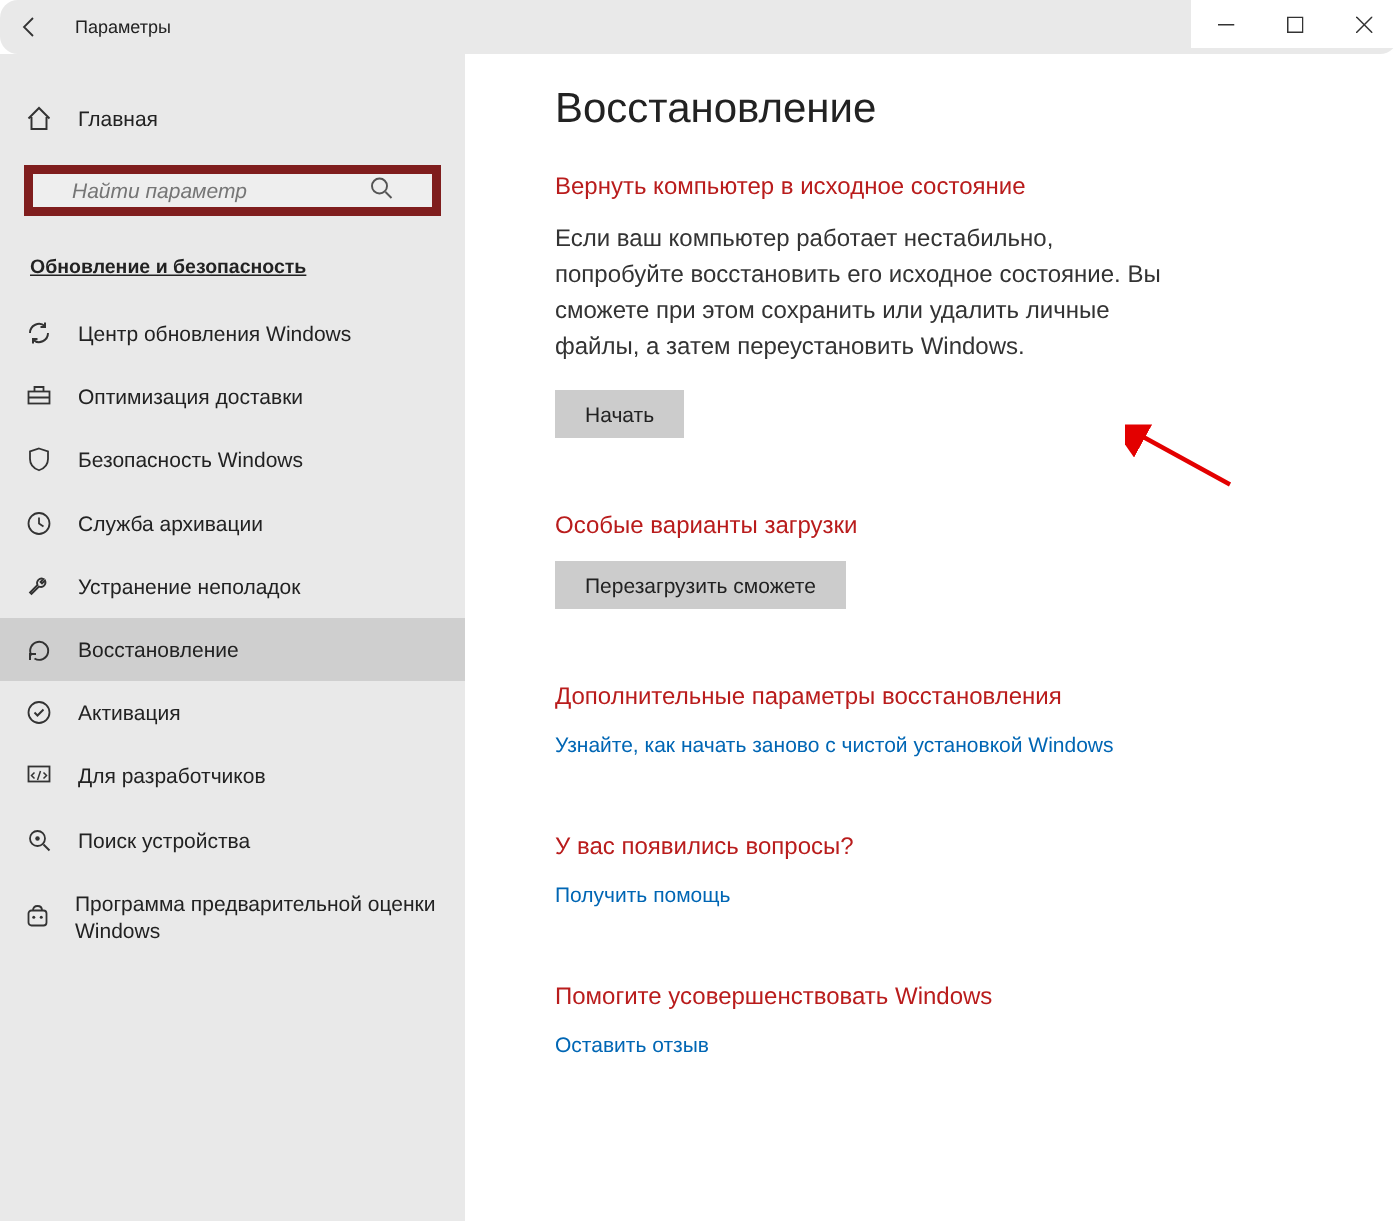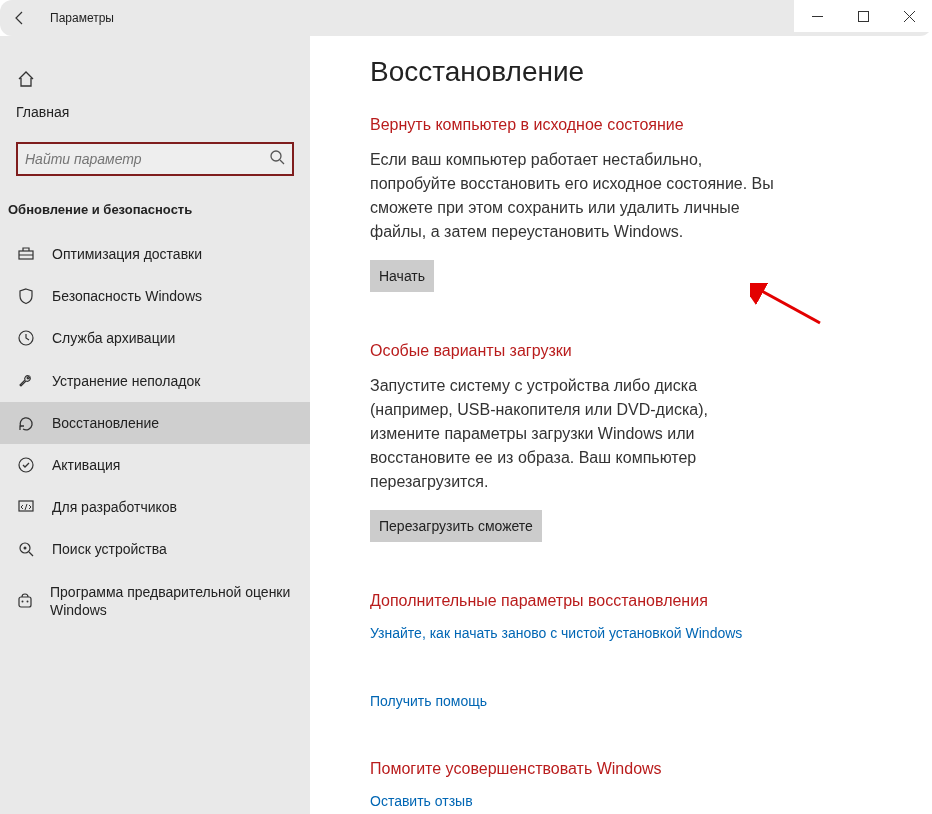--- a/index.html
+++ b/index.html
@@ -60,62 +60,62 @@
       overflow: hidden;
     }
     .sidebar {
       width: 310px;
       background: #e9e9e9;
       padding-top: 26px;
       overflow-y: auto;
     }
     .home-row {
       display: flex;
-      align-items: flex-start;
+      align-items: center;
       padding: 8px 16px;
       gap: 16px;
       margin-bottom: 14px;
-      flex-direction: column;
     }
     .home-row .icon {
       width: 20px;
       display: flex;
       justify-content: center;
     }
     .home-row .label {
       font-size: 14px;
       color: #222;
     }
     .search-box {
       margin: 0 16px 18px 16px;
       height: 34px;
-      border: 2px solid #7f1d1d;
+      border: 6px solid #7f1d1d;
       background: #eeeeee;
       display: flex;
       align-items: center;
-      padding: 0 7px;
+      padding: 0 26px;
       justify-content: space-between;
     }
     .search-box input {
       border: none;
       background: transparent;
       outline: none;
       font-size: 14px;
       font-style: italic;
       color: #666;
       flex: 1;
     }
     .search-box .search-icon {
       color: #555;
     }
     .section-header {
       font-size: 13px;
       font-weight: 600;
       color: #222;
-      padding: 8px 16px 16px 8px;
+      padding: 8px 16px 16px 20px;
+      text-decoration: underline;
     }
     .nav-item {
       display: flex;
       align-items: center;
       padding: 12px 16px;
       gap: 16px;
       cursor: default;
     }
     .nav-item.selected {
       background: #cfcfcf;
@@ -157,21 +157,21 @@
       font-size: 16px;
       color: #333;
       line-height: 1.5;
       max-width: 410px;
       margin-bottom: 16px;
     }
     .btn {
       display: inline-block;
       background: #cccccc;
       border: none;
-      padding: 8px 9px;
+      padding: 8px 20px;
       font-size: 14px;
       color: #222;
       cursor: default;
     }
     .link {
       font-size: 14px;
       color: #0066b4;
       cursor: default;
     }
     .arrow-annotation {
@@ -227,20 +227,28 @@
       <span class="search-icon">
         <svg width="16" height="16" viewBox="0 0 16 16">
             <circle cx="7" cy="7" r="5" stroke="#555" stroke-width="1.3" fill="none"></circle>
             <line x1="11" y1="11" x2="15" y2="15" stroke="#555" stroke-width="1.3"></line>
           </svg>
       </span>
     </div>
 
     <div class="section-header">Обновление и безопасность</div>
 
+    <div class="nav-item">
+      <span class="icon">
+        <svg width="18" height="18" viewBox="0 0 18 18">
+            <path d="M3 9a6 6 0 0 1 10-4.5M15 9a6 6 0 0 1-10 4.5M13 2v3h-3M5 16v-3h3" stroke="#333" stroke-width="1.3" fill="none"></path>
+          </svg>
+      </span>
+      <span class="label">Центр обновления Windows</span>
+    </div>
 
     <div class="nav-item">
       <span class="icon">
         <svg width="18" height="18" viewBox="0 0 18 18">
             <rect x="2" y="6" width="14" height="8" stroke="#333" stroke-width="1.2" fill="none"></rect>
             <path d="M6 6V3h6v3M2 10h14" stroke="#333" stroke-width="1.2" fill="none"></path>
           </svg>
       </span>
       <span class="label">Оптимизация доставки</span>
     </div>
@@ -330,30 +338,30 @@
     <h1 class="page-title">Восстановление</h1>
 
     <div class="section">
       <h2 class="section-title">Вернуть компьютер в исходное состояние</h2>
       <p class="section-text">Если ваш компьютер работает нестабильно, попробуйте восстановить его исходное состояние. Вы сможете при этом сохранить или удалить личные файлы, а затем переустановить Windows.</p>
       <button class="btn">Начать</button>
     </div>
 
     <div class="section">
       <h2 class="section-title">Особые варианты загрузки</h2>
-      <p class="section-text">Запустите систему с устройства либо диска (например, USB-накопителя или DVD-диска), измените параметры загрузки Windows или восстановите ее из образа. Ваш компьютер перезагрузится.</p>
       <button class="btn">Перезагрузить сможете</button>
     </div>
 
     <div class="section">
       <h2 class="section-title">Дополнительные параметры восстановления</h2>
       <a class="link">Узнайте, как начать заново с чистой установкой Windows</a>
     </div>
 
     <div class="section">
+      <h2 class="section-title">У вас появились вопросы?</h2>
       <a class="link">Получить помощь</a>
     </div>
 
     <div class="section">
       <h2 class="section-title">Помогите усовершенствовать Windows</h2>
       <a class="link">Оставить отзыв</a>
     </div>
 
     <svg class="arrow-annotation" width="80" height="50" viewBox="0 0 80 50">
       <defs>

